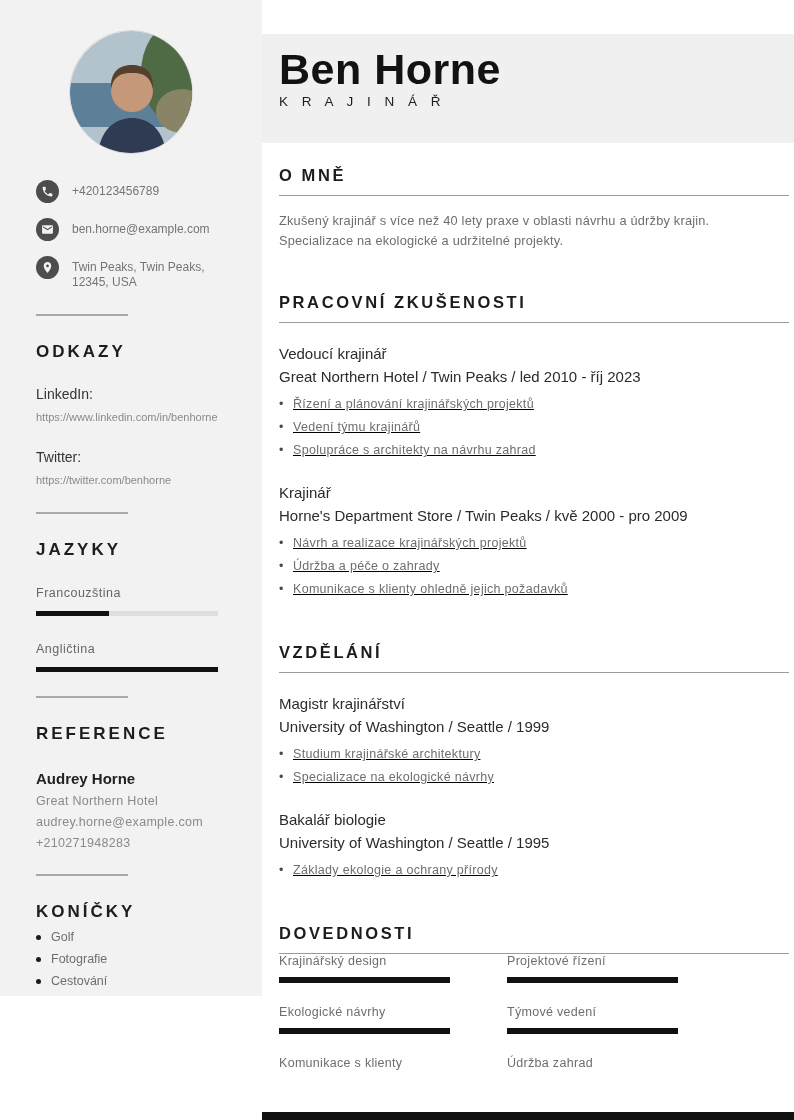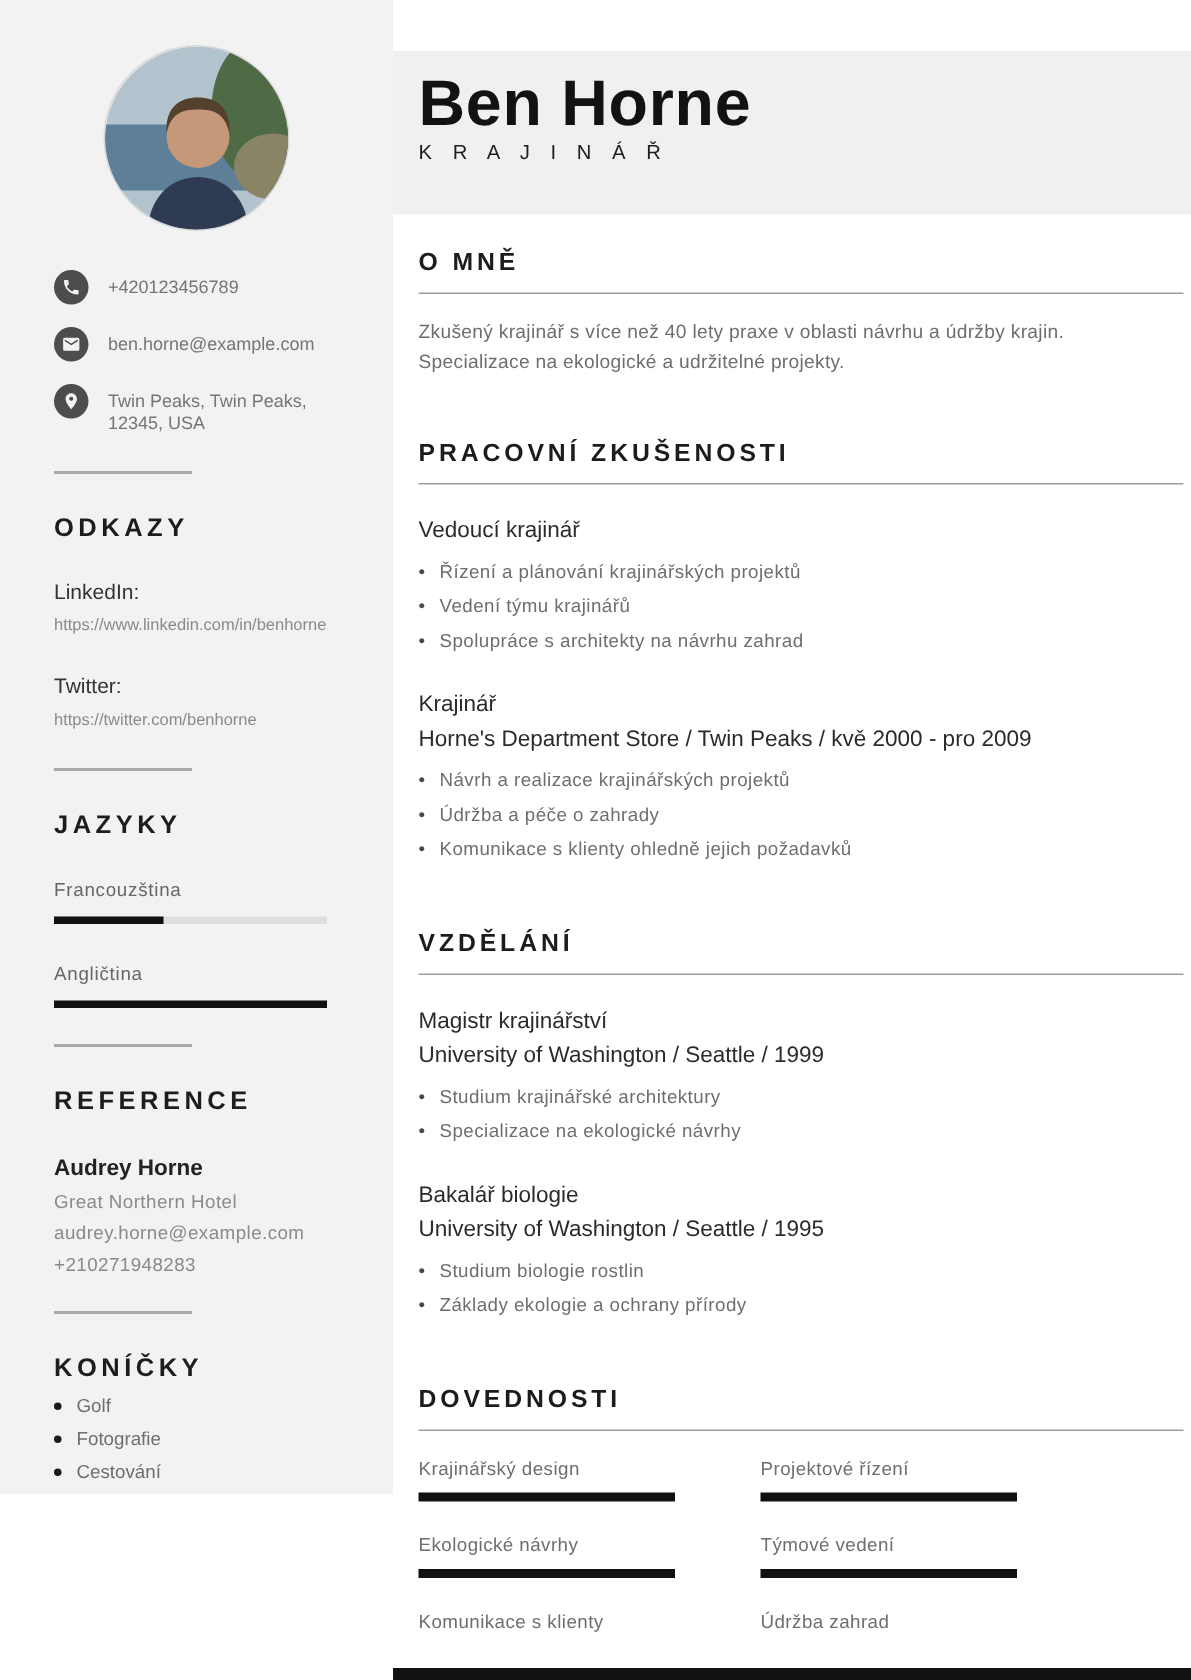--- a/index.html
+++ b/index.html
@@ -42,25 +42,25 @@
   .role{font-size:13.5px; letter-spacing:5px; color:#1e1e1e; }
   .main-body{padding:0 5px 0 17px;}
   .section{margin-top:23px;}
   .section + .section{margin-top:42px;}
   .sec-title{font-size:16.5px; font-weight:600; letter-spacing:2.6px; color:#1c1c1c;
              border-bottom:1px solid var(--line); padding-bottom:10px;}
   .about-text{font-size:12.8px; color:#6e6e6e; line-height:20px; margin-top:15px; max-width:470px; letter-spacing:.2px;}
   .entry{margin-top:19px;}
   .entry-title{font-size:15px; color:#2b2b2b; font-weight:500; line-height:23px;}
   .entry-meta{font-size:15px; color:#2b2b2b; font-weight:500; line-height:23px;}
-  .bullets{list-style:none; margin-top:5px;}
+  .bullets{list-style:none; margin-top:5px;text-decoration:underline;}
   .bullets li{font-size:12.5px; color:#6e6e6e; line-height:23px; padding-left:14px; position:relative; letter-spacing:.3px;}
   .bullets li::before{content:"•"; position:absolute; left:0; color:#4a4a4a;}
   .skills-grid{display:grid; grid-template-columns:171px 171px; grid-template-rows:repeat(3,auto);
-               grid-auto-flow:column; column-gap:57px; row-gap:22px; margin-top:18px;}
+               grid-auto-flow:column; column-gap:57px; row-gap:22px; }
   .skill-name{font-size:12.5px; color:#6e6e6e; letter-spacing:.3px;}
   .skill-track{width:100%; height:6px; background:var(--track); margin-top:9px;}
   .footer-bar{position:absolute; left:0; bottom:0; width:100%; height:8px; background:var(--accent);}
 </style>
 </head>
 <body>
 
 <div class="page">
 
   <aside class="sidebar">
@@ -181,20 +181,21 @@
       <section class="section">
         <div class="sec-title">O MNĚ</div>
         <p class="about-text">Zkušený krajinář s více než 40 lety praxe v oblasti návrhu a údržby krajin. Specializace na ekologické a udržitelné projekty.</p>
       </section>
 
       <section class="section">
         <div class="sec-title">PRACOVNÍ ZKUŠENOSTI</div>
 
         <div class="entry">
           <div class="entry-title">Vedoucí krajinář</div>
+          <div class="entry-meta">Great Northern Hotel / Twin Peaks / led 2010 - říj 2023</div>
           <ul class="bullets">
             <li>Řízení a plánování krajinářských projektů</li>
             <li>Vedení týmu krajinářů</li>
             <li>Spolupráce s architekty na návrhu zahrad</li>
           </ul>
         </div>
 
         <div class="entry">
           <div class="entry-title">Krajinář</div>
           <div class="entry-meta">Horne's Department Store / Twin Peaks / kvě 2000 - pro 2009</div>
@@ -215,21 +216,20 @@
           <ul class="bullets">
             <li>Studium krajinářské architektury</li>
             <li>Specializace na ekologické návrhy</li>
           </ul>
         </div>
 
         <div class="entry">
           <div class="entry-title">Bakalář biologie</div>
           <div class="entry-meta">University of Washington / Seattle / 1995</div>
           <ul class="bullets">
-            <li>Studium biologie rostlin</li>
             <li>Základy ekologie a ochrany přírody</li>
           </ul>
         </div>
       </section>
 
       <section class="section">
         <div class="sec-title">DOVEDNOSTI</div>
         <div class="skills-grid">
           <div>
             <div class="skill-name">Krajinářský design</div>

